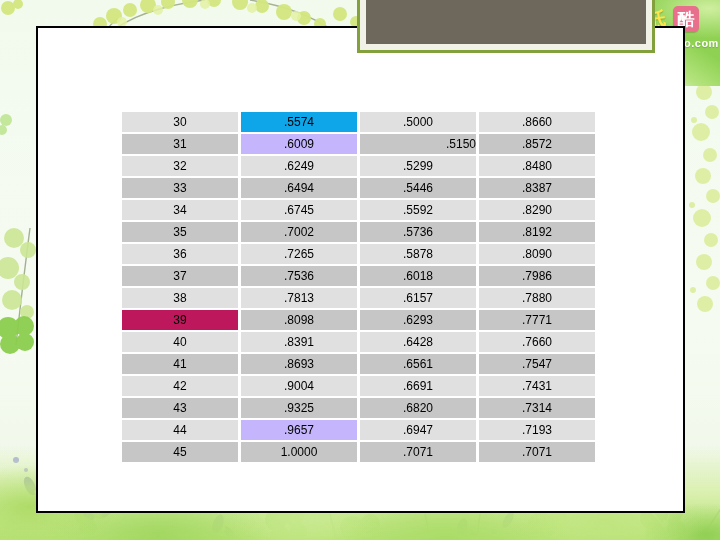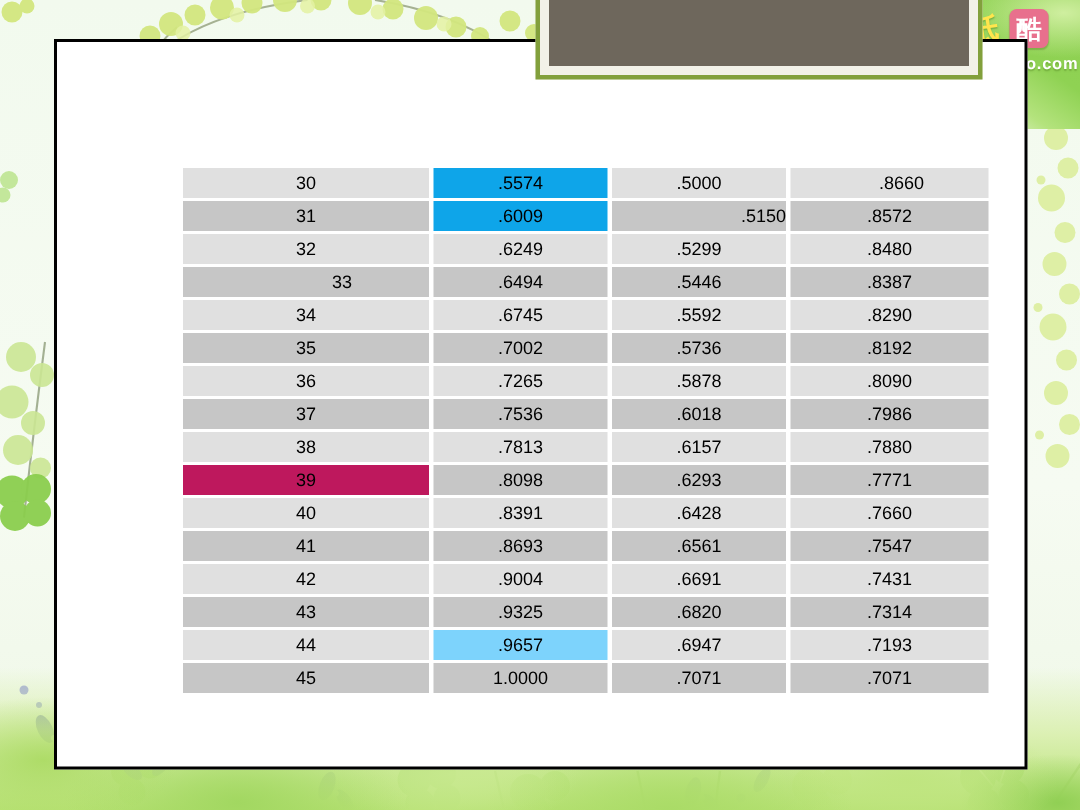--- a/index.html
+++ b/index.html
@@ -228,36 +228,36 @@
     <div class="dom">o.com</div>
   </div>
 
   <div class="slide">
     <table class="trig">
       <tbody>
           <tr>
             <td style="background: rgb(224, 224, 224);">30</td>
             <td style="background: #0ea5e9;">.5574</td>
             <td style="background: rgb(224, 224, 224);">.5000</td>
-            <td style="background: rgb(224, 224, 224); padding-left: 16px;">.8660</td>
+            <td style="background: rgb(224, 224, 224);">.8660</td>
           </tr>
           <tr>
             <td style="background: rgb(198, 198, 198);">31</td>
-            <td style="background: #0ea5e9;">.6009</td>
+            <td style="background: #c4b5fd;">.6009</td>
             <td style="background: rgb(198, 198, 198); text-align: right;">.5150</td>
             <td style="background: rgb(198, 198, 198);">.8572</td>
           </tr>
           <tr>
             <td style="background: rgb(224, 224, 224);">32</td>
             <td style="background: rgb(224, 224, 224);">.6249</td>
             <td style="background: rgb(224, 224, 224);">.5299</td>
             <td style="background: rgb(224, 224, 224);">.8480</td>
           </tr>
           <tr>
-            <td style="background: rgb(198, 198, 198); padding-left: 48px;">33</td>
+            <td style="background: rgb(198, 198, 198);">33</td>
             <td style="background: rgb(198, 198, 198); text-align: center;">.6494</td>
             <td style="background: rgb(198, 198, 198);">.5446</td>
             <td style="background: rgb(198, 198, 198);">.8387</td>
           </tr>
           <tr>
             <td style="background: rgb(224, 224, 224);">34</td>
             <td style="background: rgb(224, 224, 224);">.6745</td>
             <td style="background: rgb(224, 224, 224);">.5592</td>
             <td style="background: rgb(224, 224, 224);">.8290</td>
           </tr>
@@ -310,21 +310,21 @@
             <td style="background: rgb(224, 224, 224);">.7431</td>
           </tr>
           <tr>
             <td style="background: rgb(198, 198, 198);">43</td>
             <td style="background: rgb(198, 198, 198);">.9325</td>
             <td style="background: rgb(198, 198, 198);">.6820</td>
             <td style="background: rgb(198, 198, 198);">.7314</td>
           </tr>
           <tr>
             <td style="background: rgb(224, 224, 224);">44</td>
-            <td style="background: #7dd3fc; text-align: center;">.9657</td>
+            <td style="background: #c4b5fd; text-align: center;">.9657</td>
             <td style="background: rgb(224, 224, 224);">.6947</td>
             <td style="background: rgb(224, 224, 224);">.7193</td>
           </tr>
           <tr>
             <td style="background: rgb(198, 198, 198);">45</td>
             <td style="background: rgb(198, 198, 198);">1.0000</td>
             <td style="background: rgb(198, 198, 198);">.7071</td>
             <td style="background: rgb(198, 198, 198);">.7071</td>
           </tr>
         </tbody>

